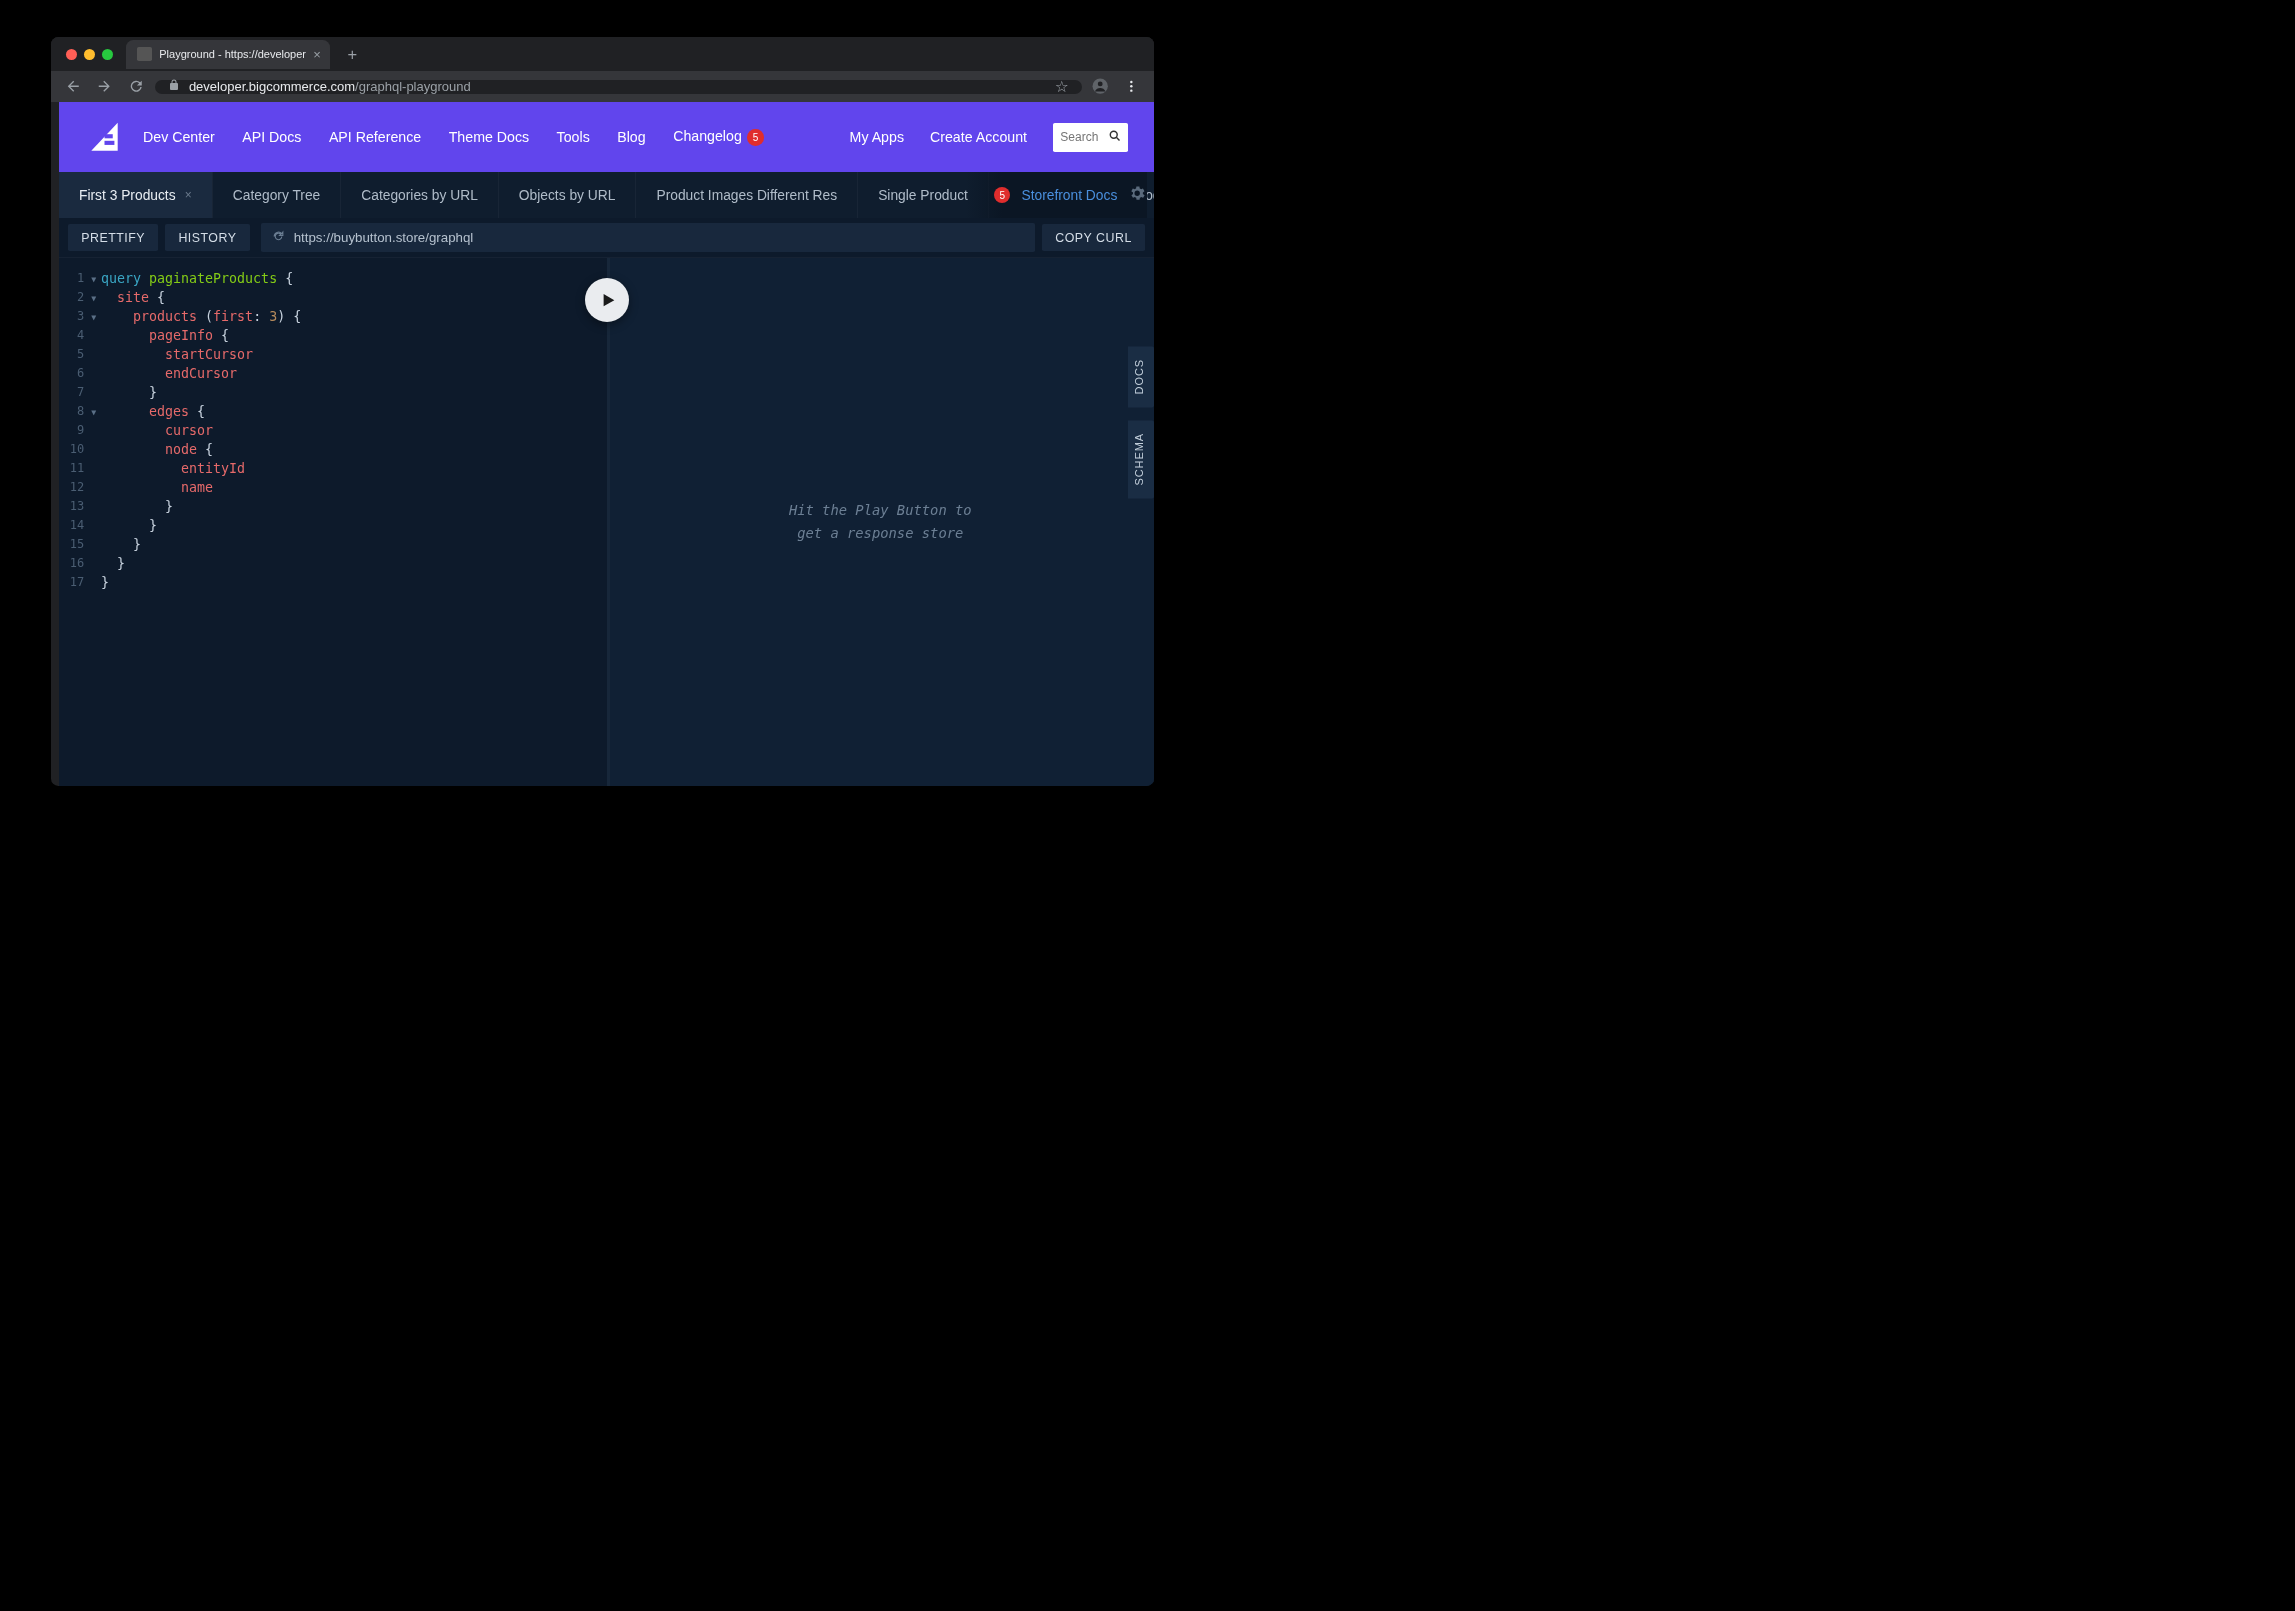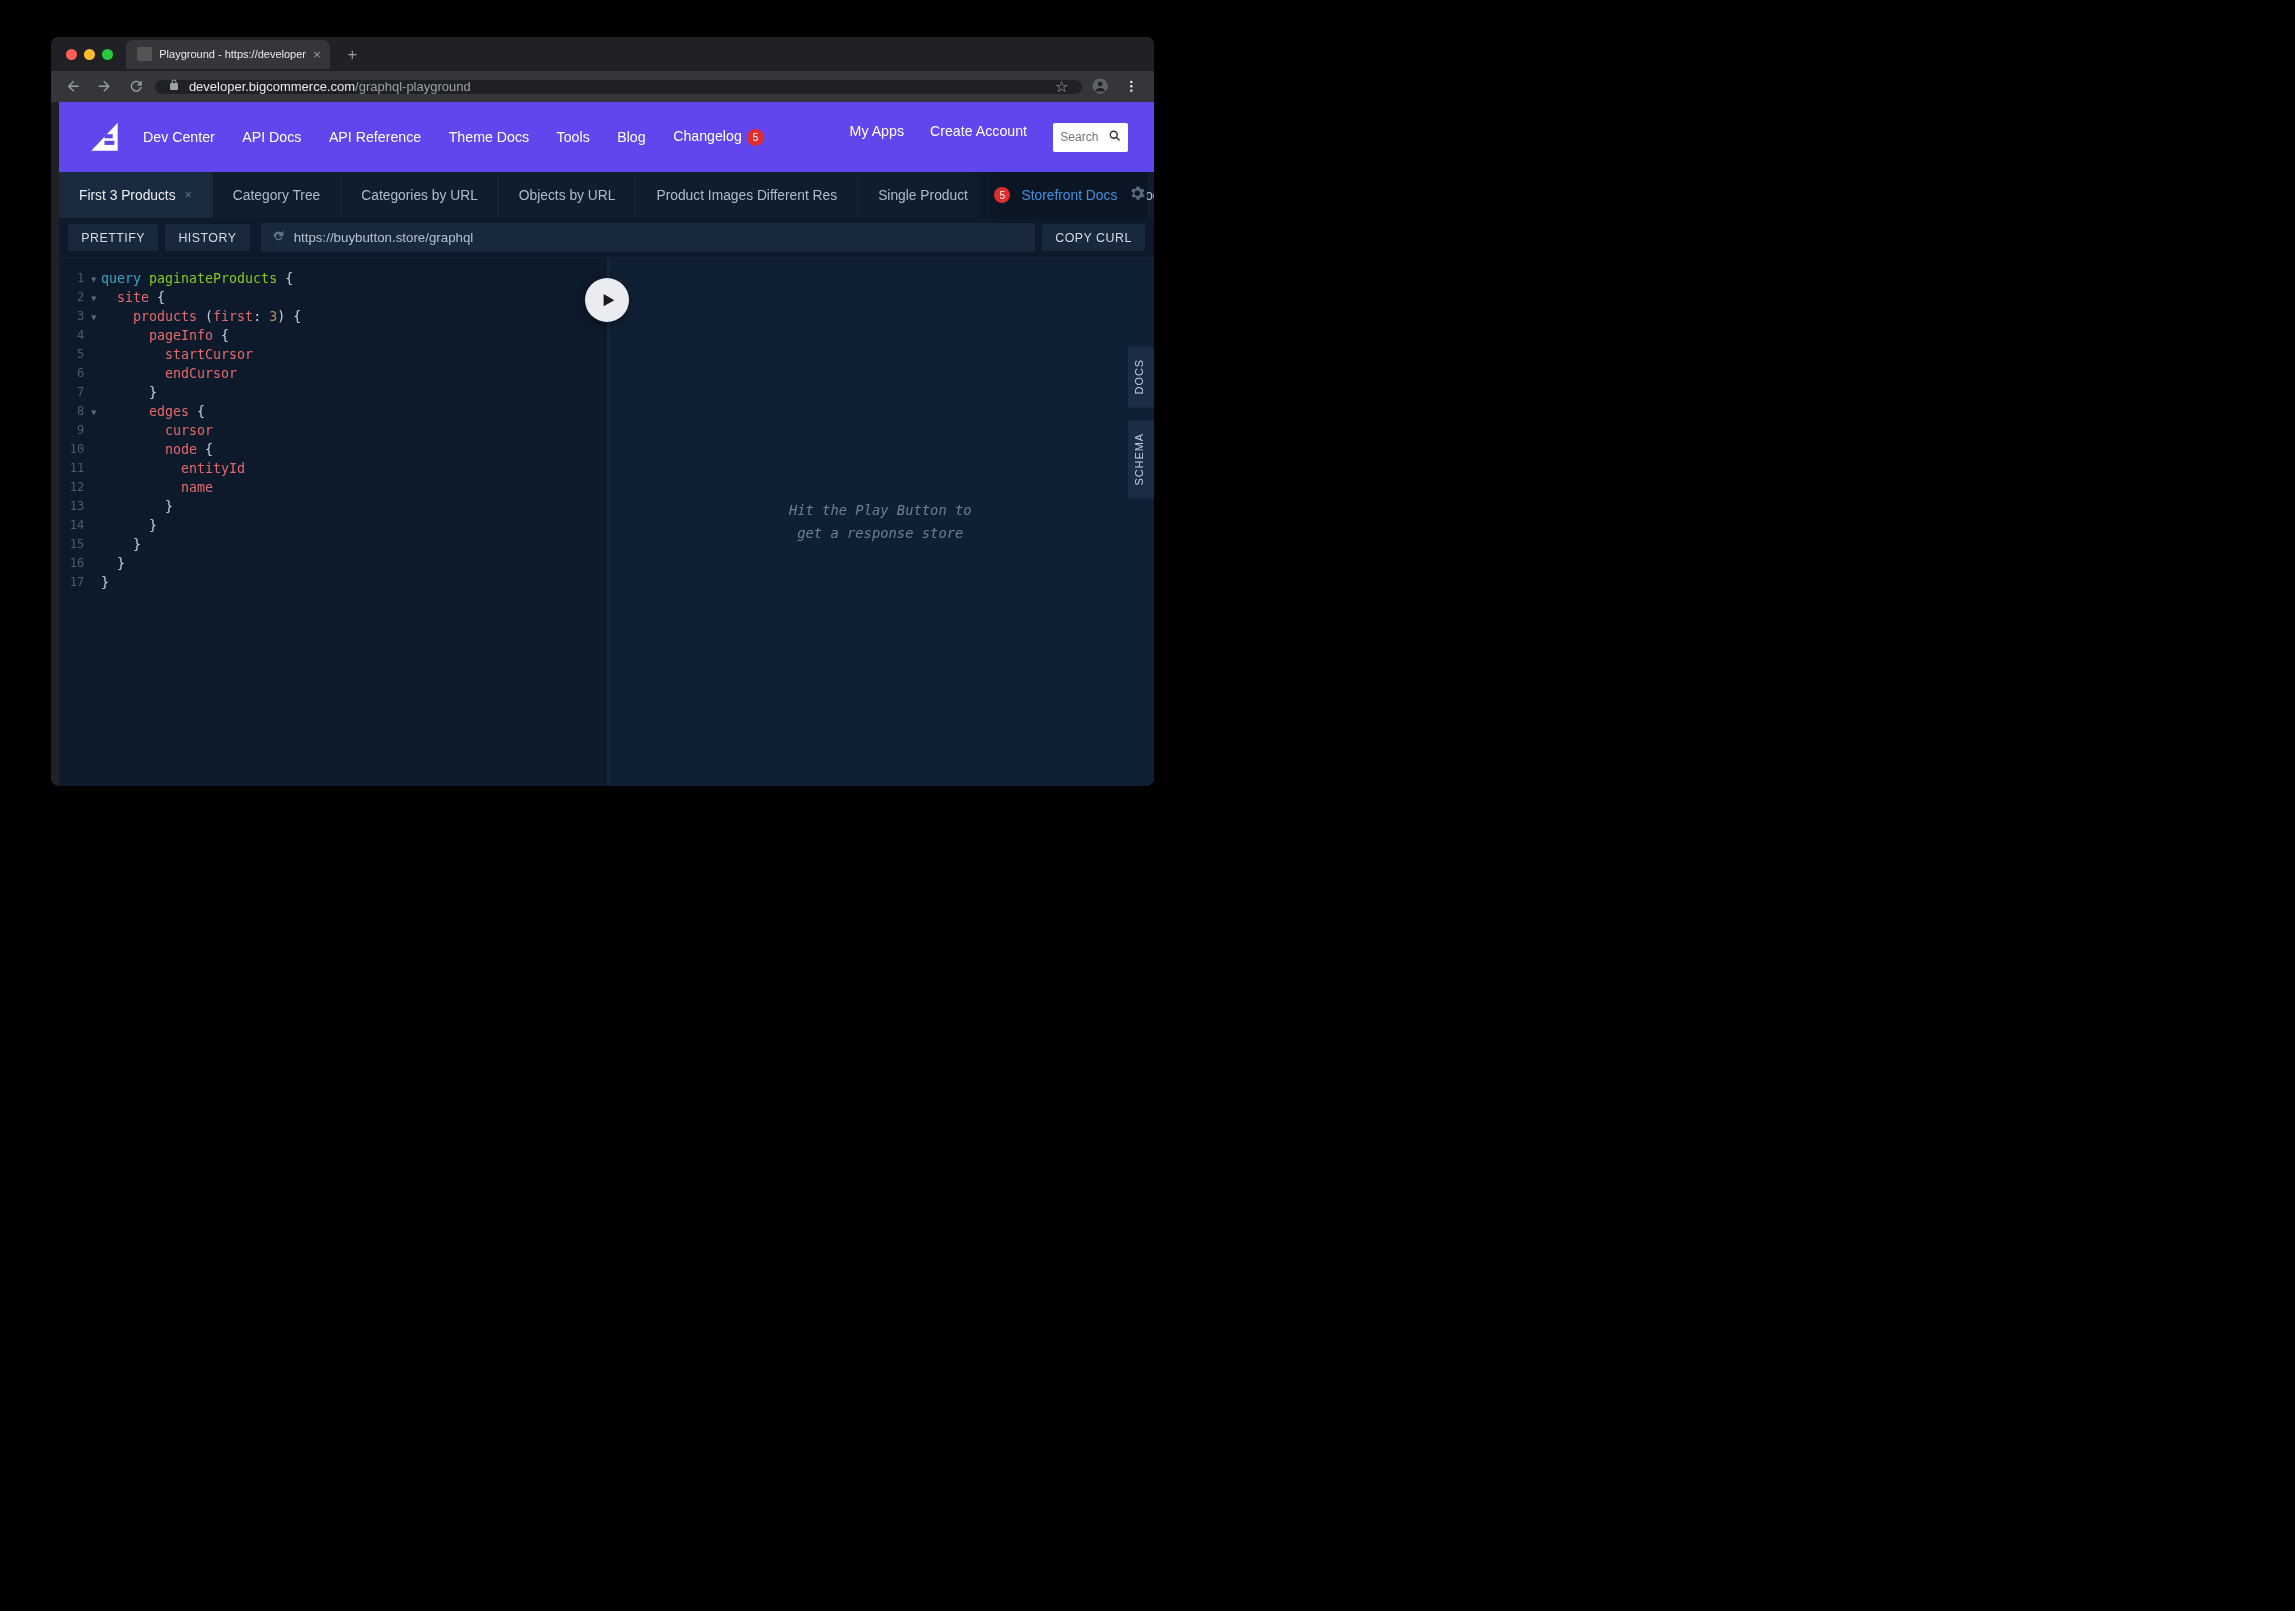--- a/index.html
+++ b/index.html
@@ -109,21 +109,21 @@
   width:33px; height:33px;
 }
 .nav-links { display:flex; gap:27.5px; align-items:center; }
 .nav-link { cursor:pointer; white-space:nowrap; }
 .nav-badge {
   display:inline-flex; background:#e02d2d; color:#fff;
   border-radius:50%; width:16.5px; height:16.5px; font-size:10px;
   align-items:center; justify-content:center; margin-left:5.5px;
 }
 .header-spacer { flex:1; }
-.header-right { display:flex; gap:26px; }
+.header-right { display:flex; align-items:center; gap:26px; }
 .search-box {
   background:#fff; height:29px; border-radius:1.8px;
   display:flex; align-items:center; padding:0 7.3px; gap:5.5px;
   width: 75px;
 }
 .search-box input {
   border:none; outline:none; width:42px; font-size:12px; color:#737373;
 }
 .search-mag { color:#333; }
 

